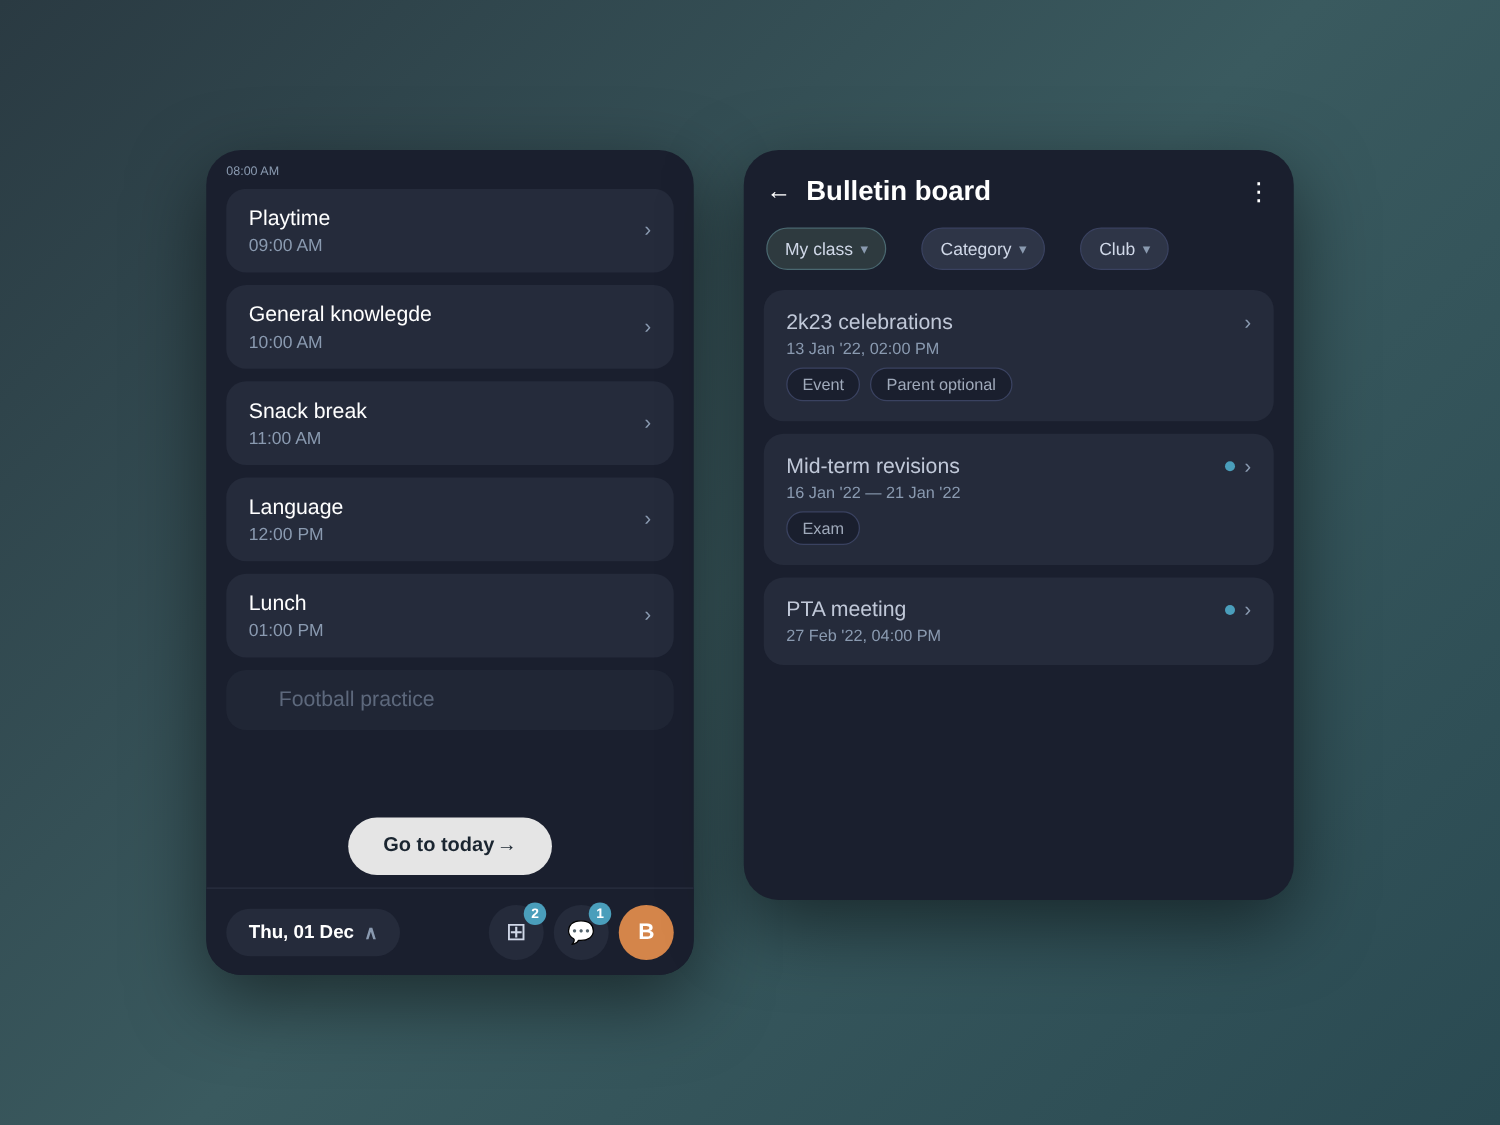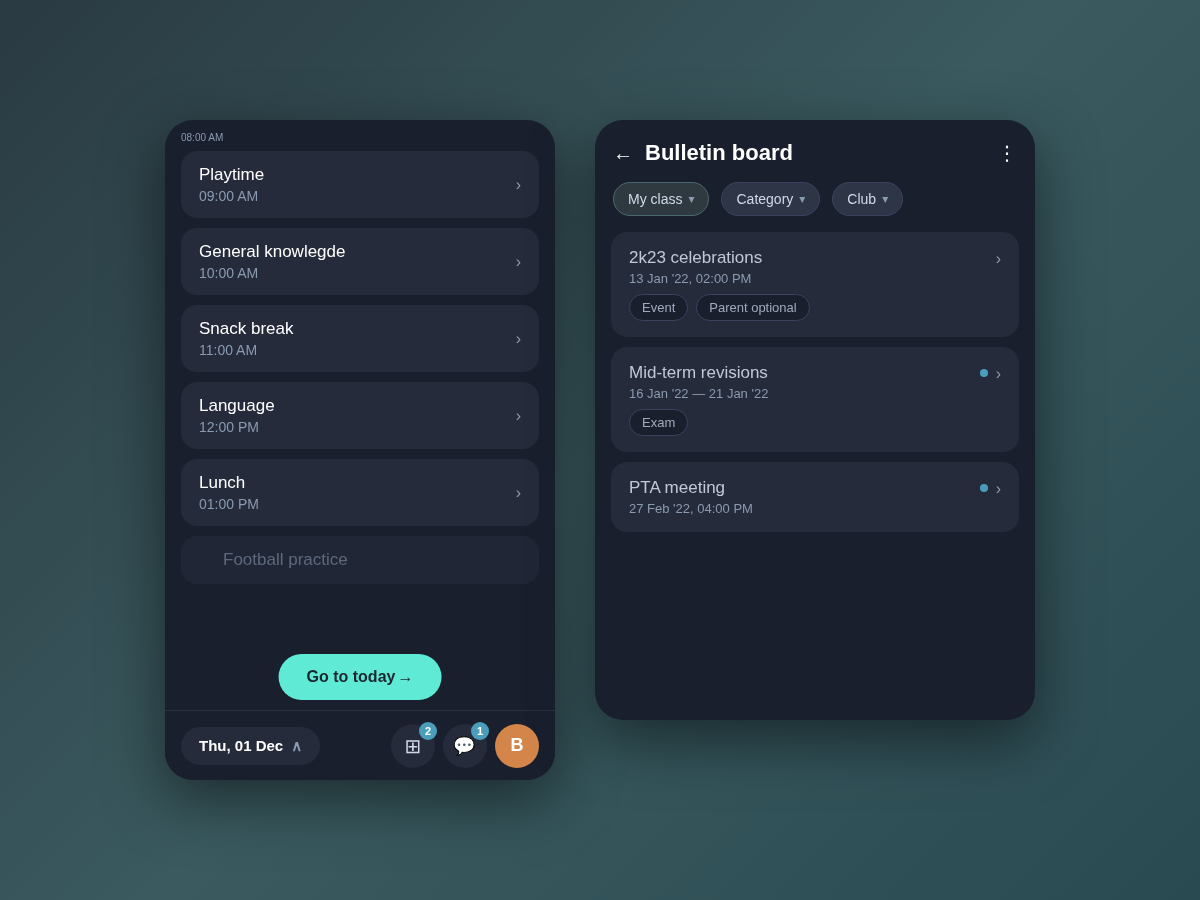--- a/index.html
+++ b/index.html
@@ -62,21 +62,21 @@
       color: #8a9ab0;
       font-size: 14px;
     }
 
     .chevron-right {
       color: #8a9ab0;
       font-size: 16px;
     }
 
     .go-to-today-btn {
-      background: #5eead4;
+      background: #e5e5e5;
       color: #1a2530;
       border: none;
       border-radius: 30px;
       padding: 14px 28px;
       font-size: 16px;
       font-weight: 600;
       cursor: pointer;
       display: flex;
       align-items: center;
       gap: 2px;
@@ -225,21 +225,21 @@
 
     .more-icon {
       color: #ffffff;
       font-size: 20px;
       cursor: pointer;
     }
 
     .filter-bar {
       padding: 0 4px 16px 18px;
       display: flex;
-      gap: 12px;
+      gap: 28px;
     }
 
     .filter-chip {
       background: #2e3547;
       border: 1.5px solid #3a4260;
       border-radius: 30px;
       padding: 8px 14px;
       color: #d0d8e8;
       font-size: 14px;
       font-weight: 500;

